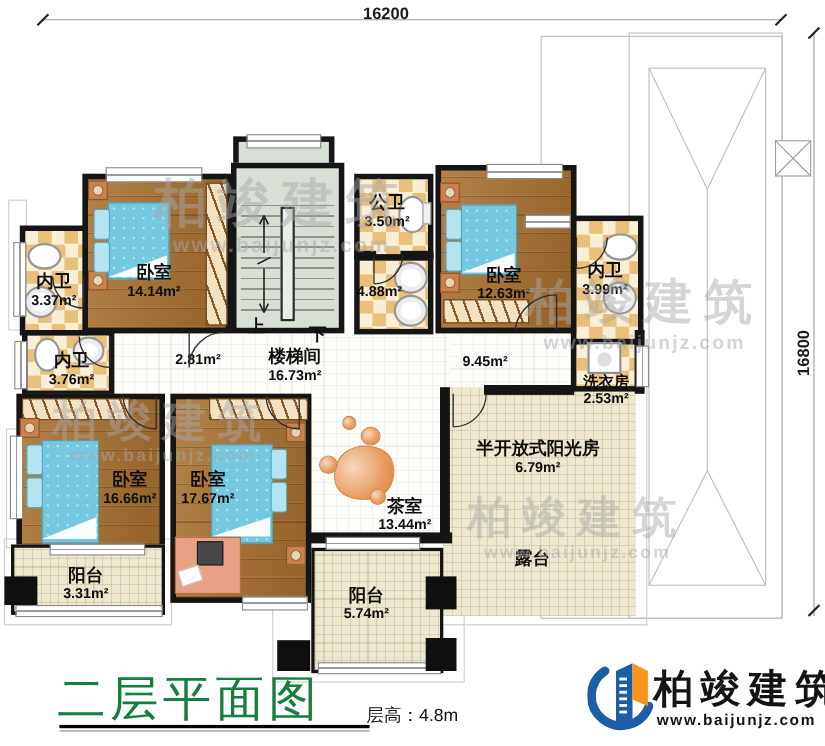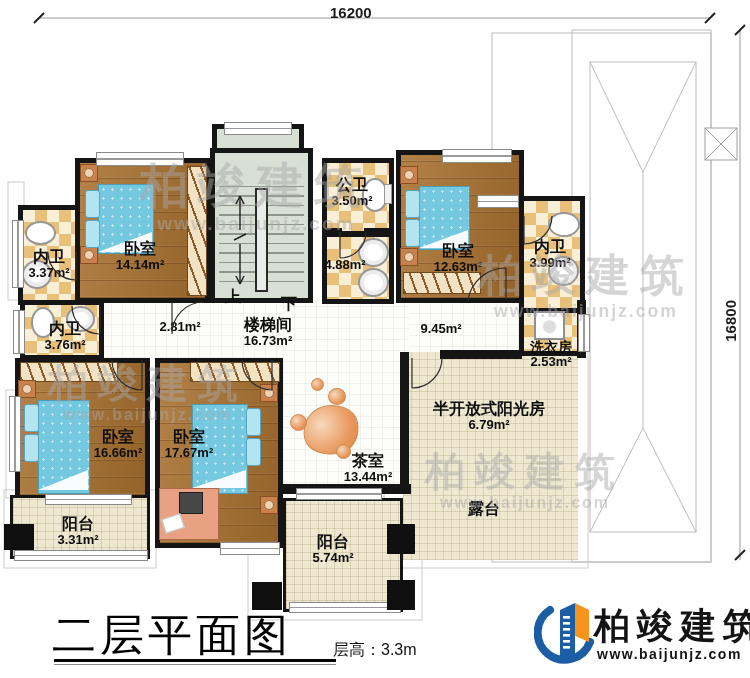--- a/index.html
+++ b/index.html
@@ -48,21 +48,21 @@
   .rlabel{position:absolute;z-index:30;text-align:center;color:#0d0d0d;transform:translateX(-50%);line-height:1.1;white-space:nowrap;}
   .rname{display:block;font-weight:bold;font-size:16px;}
   .rarea{display:block;font-weight:bold;font-size:13px;}
   .updown{position:absolute;z-index:30;font-size:16px;font-weight:bold;color:#111;}
   .wm{position:absolute;z-index:35;color:#a8a8a8;opacity:.48;font-weight:bold;text-align:center;pointer-events:none;line-height:1.15;}
   .wm-text{display:block;letter-spacing:10px;white-space:nowrap;}
   .wm-url{display:block;font-size:.4em;letter-spacing:2px;}
   .dimlabel{position:absolute;z-index:45;font-weight:bold;color:#1c1c1c;font-size:15px;}
   .dim-right{writing-mode:vertical-rl;transform:rotate(180deg);}
   
-  .title-cn{position:absolute;left:52px;top:606px;font-size:44px;letter-spacing:4px;color:#000000;z-index:50;}
+  .title-cn{position:absolute;left:52px;top:606px;font-size:44px;letter-spacing:4px;color:#15803d;z-index:50;}
   .t-underline1{position:absolute;left:54px;top:659px;width:282px;height:3px;background:#000;z-index:50;}
   .t-underline2{position:absolute;left:54px;top:664px;width:282px;height:1px;background:#8a8a8a;z-index:50;}
   .t-scale{position:absolute;left:246px;top:613px;font-size:36px;color:#000;z-index:50;}
   .t-meta{position:absolute;left:333px;font-size:16px;color:#111;z-index:50;white-space:nowrap;}
   .logo{position:absolute;z-index:50;}
   .logo-name{position:absolute;left:594px;top:602px;font-size:36px;font-weight:bold;letter-spacing:7px;color:#141414;z-index:50;white-space:nowrap;}
   .logo-url{position:absolute;left:597px;top:646px;font-size:14px;font-weight:bold;letter-spacing:1.5px;color:#141414;z-index:50;}
 </style>
 </head>
 <body>
@@ -303,21 +303,21 @@
       <path d="M34,23 l10,-10 M705,23 l10,-10 M735,35 l10,-10 M735,560 l10,-10"></path>
     </g>
   </svg>
 
   <div class="dimlabel" style="left:330px;top:4px">16200</div>
   <div class="dimlabel dim-right" style="left:722px;top:300px">16800</div>
 
   <div class="title-cn">二层平面图</div>
   <div class="t-underline1"></div>
   <div class="t-underline2"></div>
-  <div class="t-meta" style="top:640px"><span>层高：</span><span>3.3m</span></div>
+  <div class="t-meta" style="top:640px"><span>层高：</span><span>4.8m</span></div>
 
   <div class="logo" style="left:534px;top:596px">
     <svg width="60" height="74" viewBox="0 0 60 74">
       <path d="M16,14 A27,27 0 1 0 56,46" fill="none" stroke="#1b5ea6" stroke-width="8" stroke-linecap="round"></path>
       <polygon points="26,14 41,7 41,60 26,67" fill="#1b5ea6"></polygon>
       <polygon points="41,7 55,14 55,46 41,40" fill="#f7941d"></polygon>
       <g fill="#fff">
         <rect x="29" y="20" width="7" height="2.6"></rect>
           <rect x="29" y="26" width="7" height="2.6"></rect>
         <rect x="29" y="32" width="7" height="2.6"></rect>

